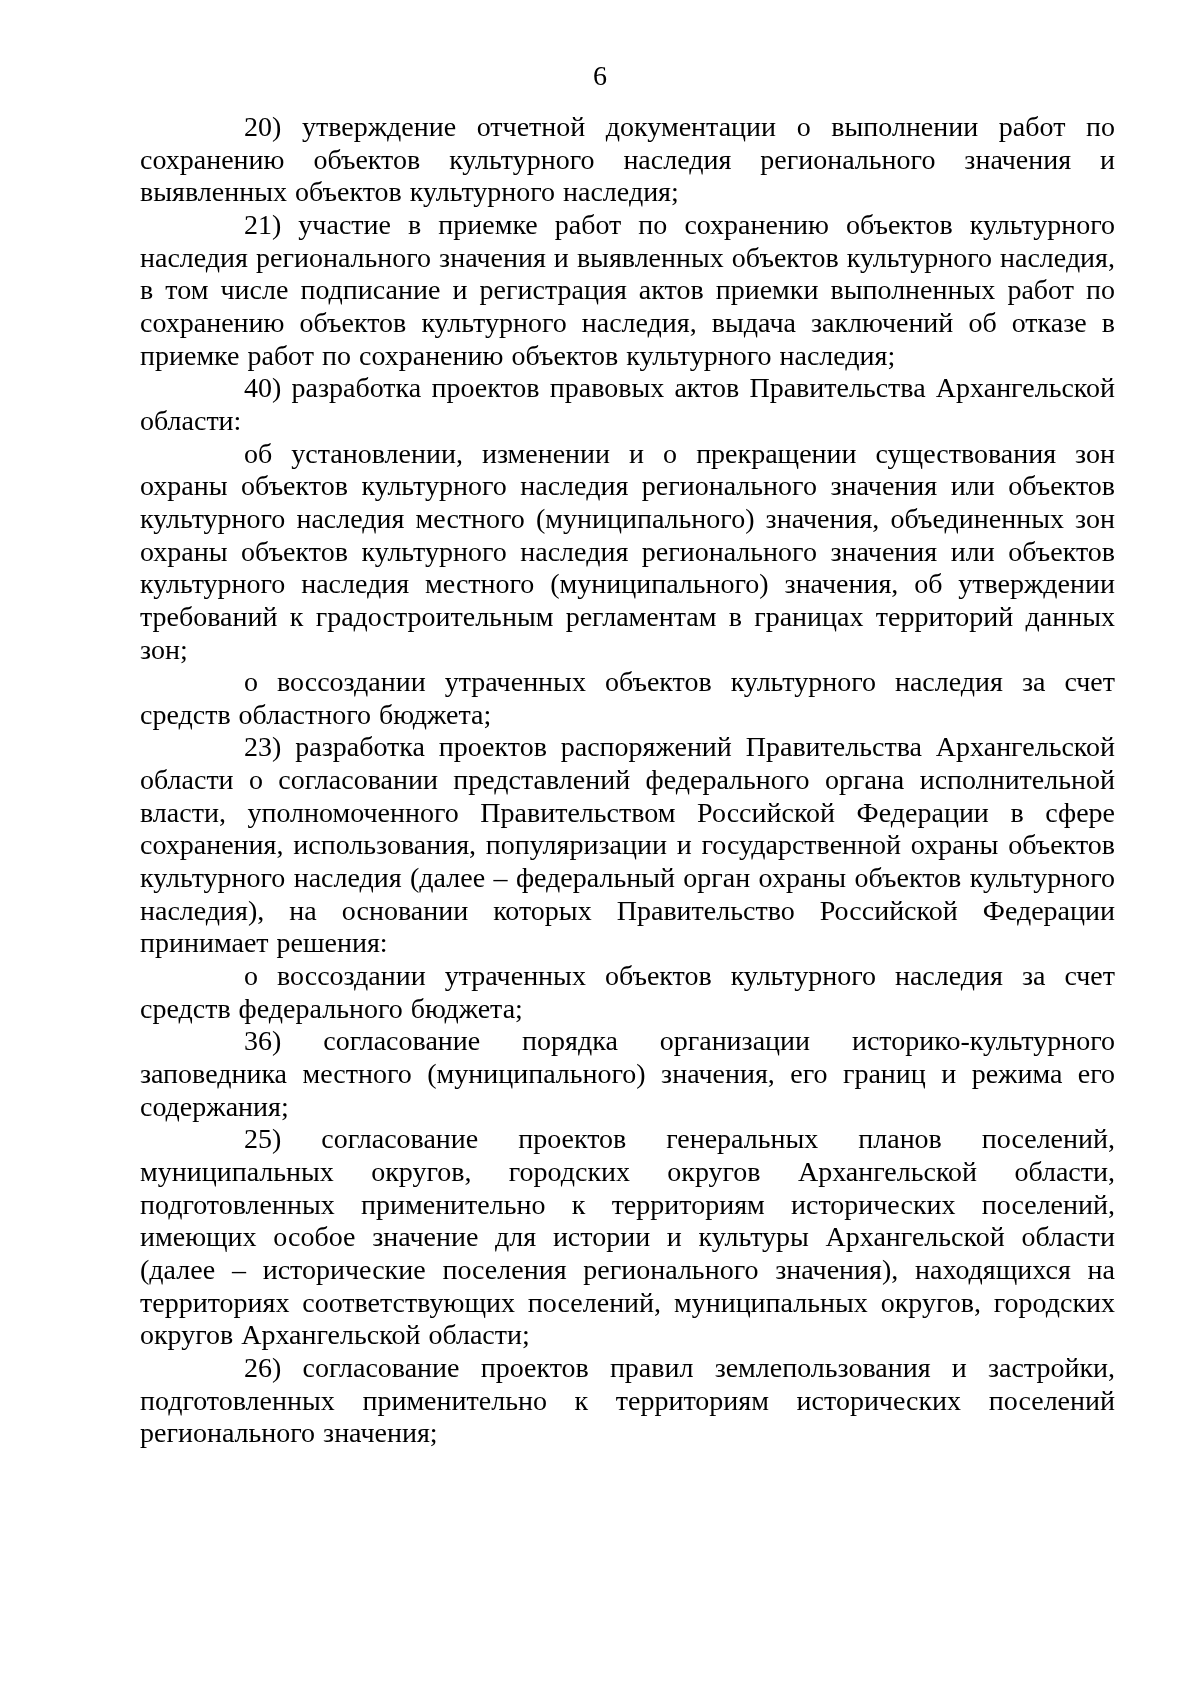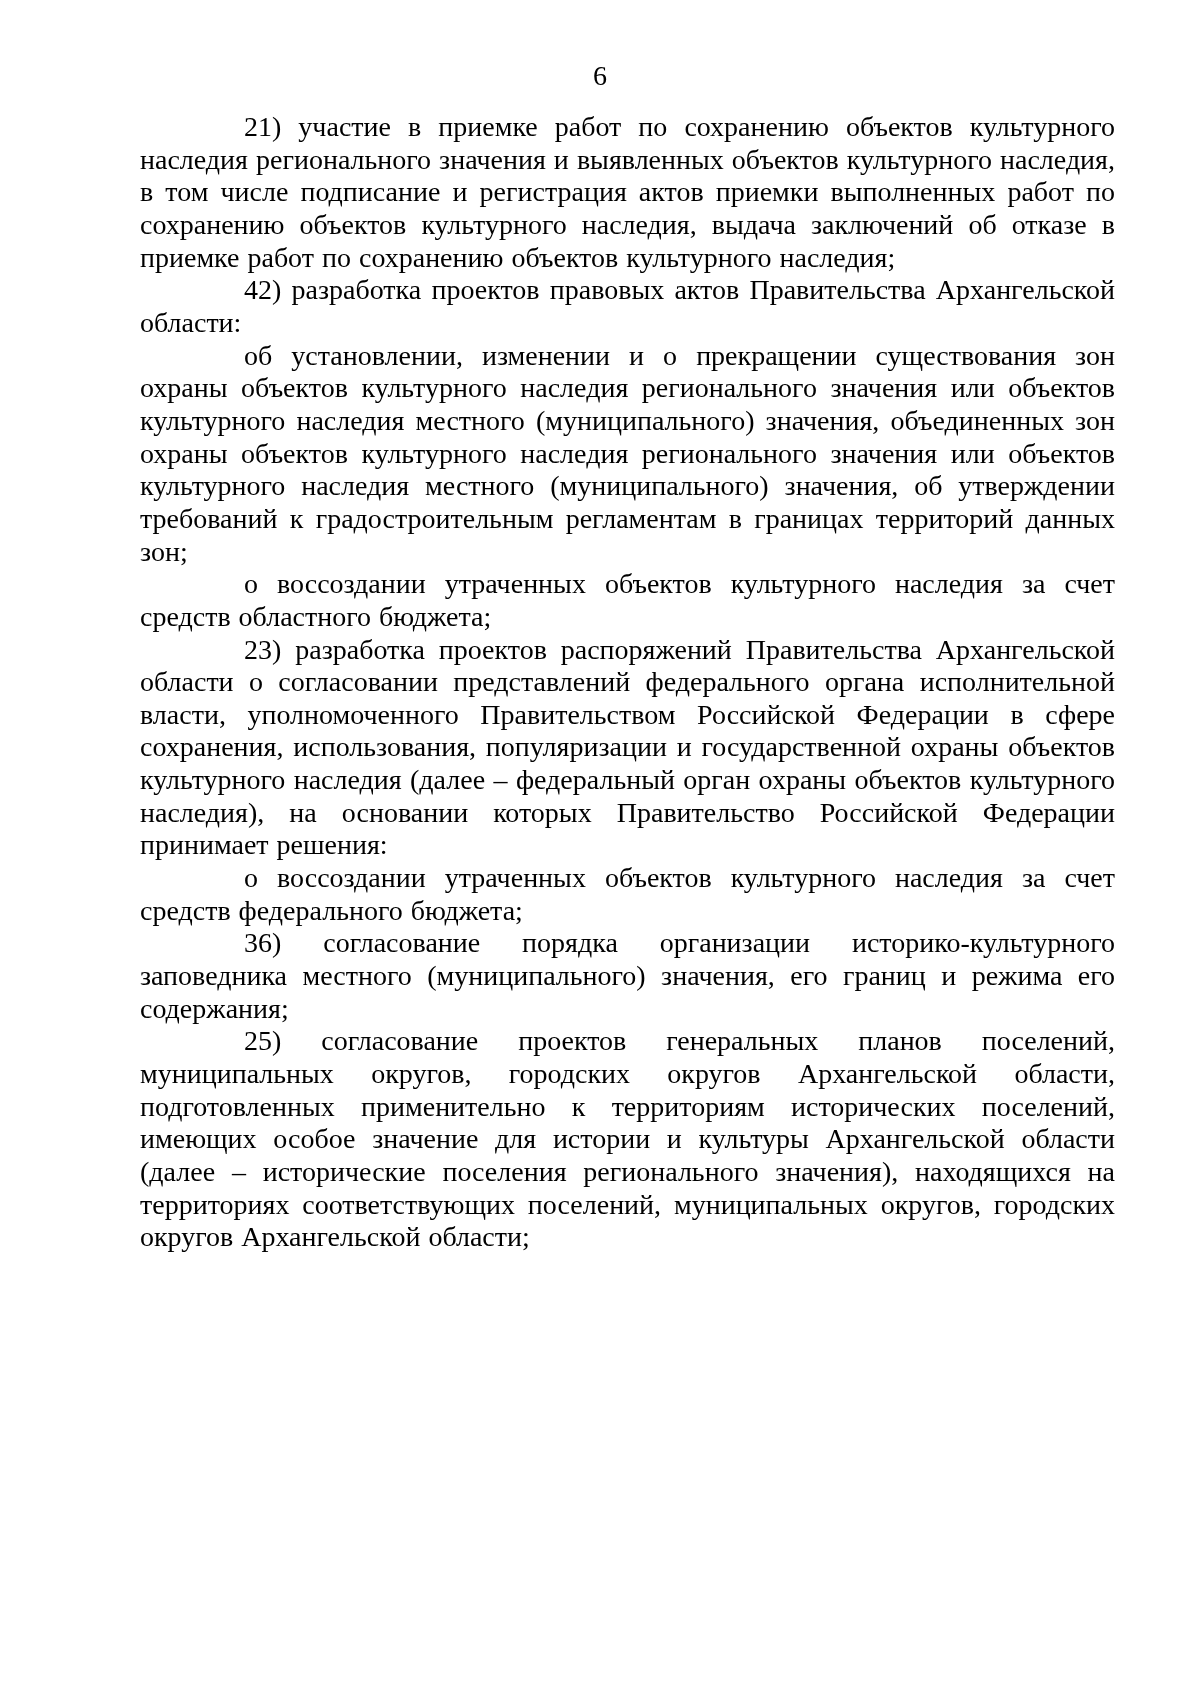--- a/index.html
+++ b/index.html
@@ -40,22 +40,24 @@
     text-indent: 104px;
     word-spacing: 1px;
   }
 </style>
 </head>
 <body>
 
 <div class="page">
   <div class="page-number">6</div>
   <div class="body-text">
+      <p>20) утверждение отчетной документации о выполнении работ по сохранению объектов культурного наследия регионального значения и выявленных объектов культурного наследия;</p>
       <p>21) участие в приемке работ по сохранению объектов культурного наследия регионального значения и выявленных объектов культурного наследия, в том числе подписание и регистрация актов приемки выполненных работ по сохранению объектов культурного наследия, выдача заключений об отказе в приемке работ по сохранению объектов культурного наследия;</p>
-      <p>42) разработка проектов правовых актов Правительства Архангельской области:</p>
+      <p>40) разработка проектов правовых актов Правительства Архангельской области:</p>
       <p>об установлении, изменении и о прекращении существования зон охраны объектов культурного наследия регионального значения или объектов культурного наследия местного (муниципального) значения, объединенных зон охраны объектов культурного наследия регионального значения или объектов культурного наследия местного (муниципального) значения, об утверждении требований к градостроительным регламентам в границах территорий данных зон;</p>
       <p>о воссоздании утраченных объектов культурного наследия за счет средств областного бюджета;</p>
       <p>23) разработка проектов распоряжений Правительства Архангельской области о согласовании представлений федерального органа исполнительной власти, уполномоченного Правительством Российской Федерации в сфере сохранения, использования, популяризации и государственной охраны объектов культурного наследия (далее – федеральный орган охраны объектов культурного наследия), на основании которых Правительство Российской Федерации принимает решения:</p>
       <p>о воссоздании утраченных объектов культурного наследия за счет средств федерального бюджета;</p>
       <p>36) согласование порядка организации историко-культурного заповедника местного (муниципального) значения, его границ и режима его содержания;</p>
       <p>25) согласование проектов генеральных планов поселений, муниципальных округов, городских округов Архангельской области, подготовленных применительно к территориям исторических поселений, имеющих особое значение для истории и культуры Архангельской области (далее – исторические поселения регионального значения), находящихся на территориях соответствующих поселений, муниципальных округов, городских округов Архангельской области;</p>
+      <p>26) согласование проектов правил землепользования и застройки, подготовленных применительно к территориям исторических поселений регионального значения;</p>
     </div>
 </div>
 
 </body></html>

